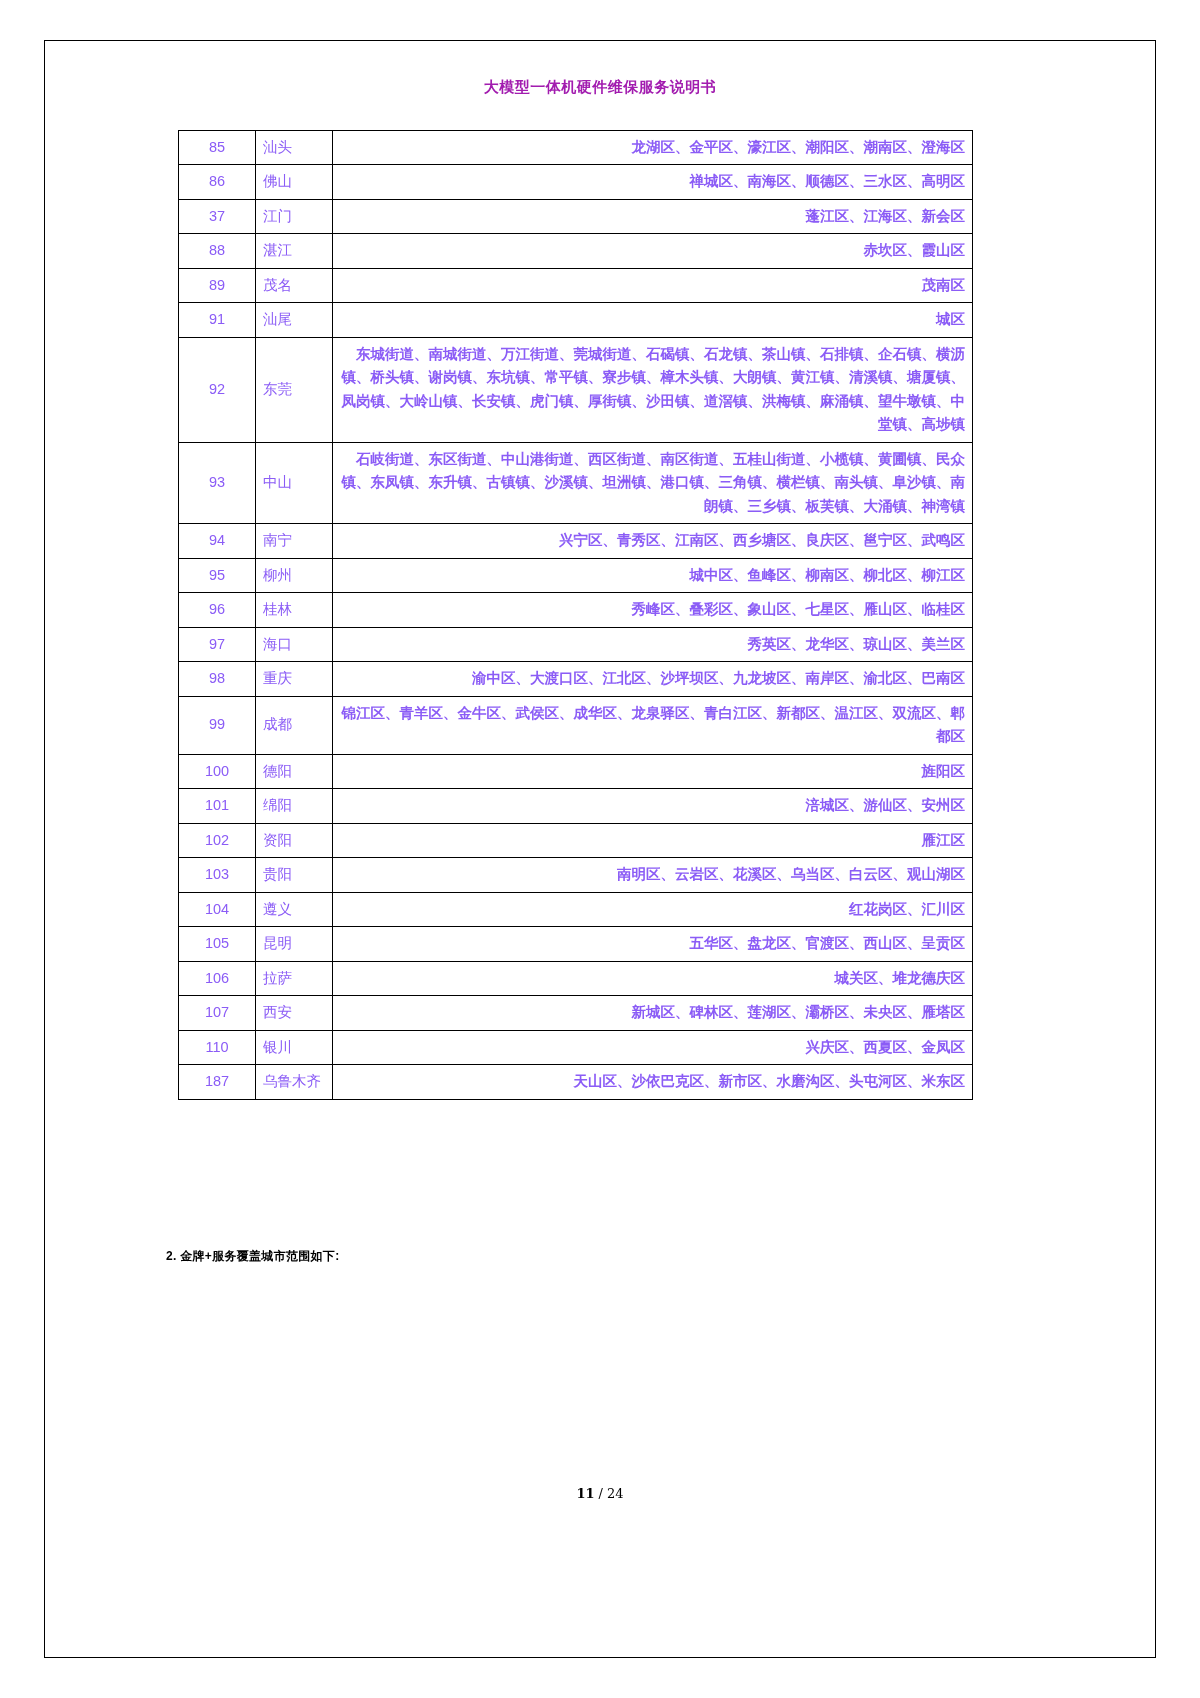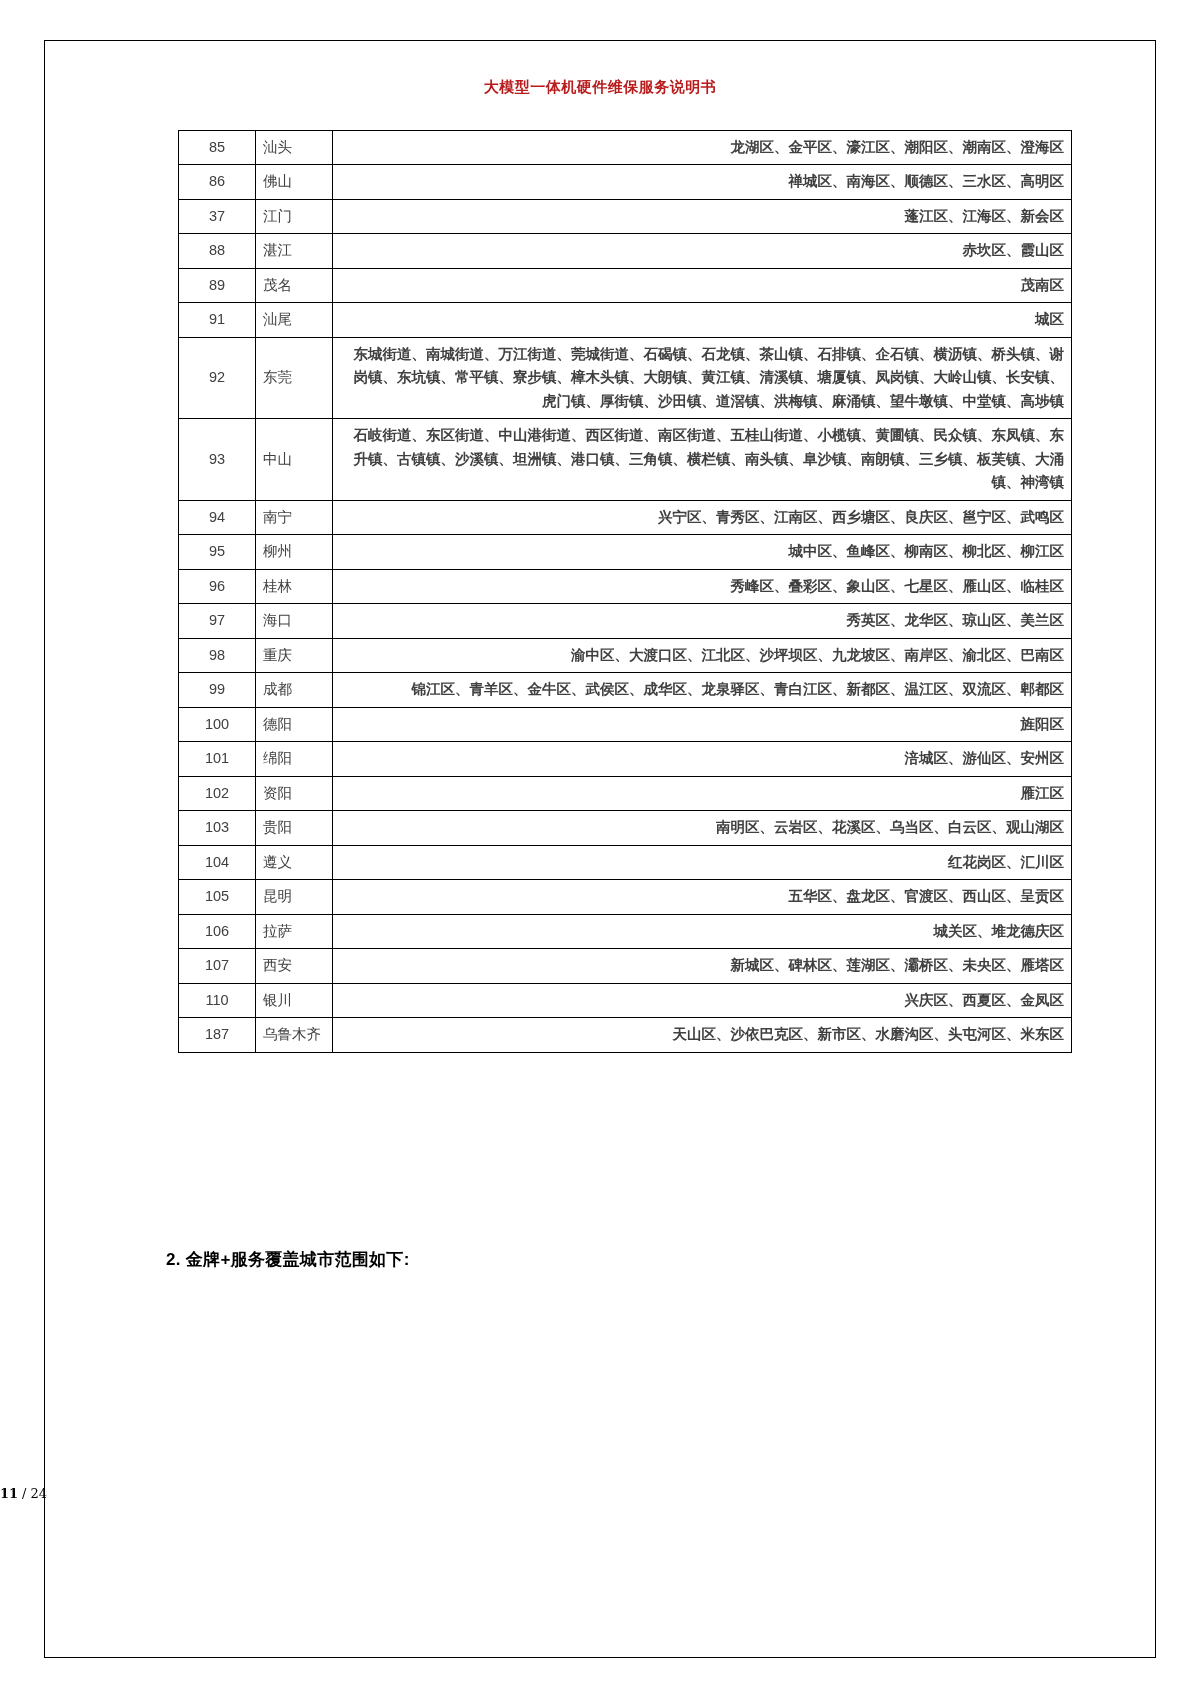--- a/index.html
+++ b/index.html
@@ -30,34 +30,34 @@
   .header-title {
     position: absolute;
     left: 0;
     right: 0;
     top: 78px;
     text-align: center;
     font-family: "DejaVu Serif", "Liberation Serif", serif;
     font-weight: bold;
     font-size: 15px;
     letter-spacing: 0.5px;
-    color: #b91c1c;
+    color: #a21caf;
   }
   .content {
     position: absolute;
     left: 178px;
     top: 130px;
     width: 795px;
   }
   table.region-table {
     border-collapse: collapse;
-    width: 894px;
+    width: 795px;
     table-layout: fixed;
     font-size: 14.5px;
-    color: #404040;
+    color: #8b5cf6;
   }
   table.region-table td {
     border: 1px solid #000;
     padding: 5px 7px;
     vertical-align: middle;
     line-height: 1.62;
   }
   td.col-idx {
     width: 62px;
     text-align: center;
@@ -66,31 +66,31 @@
     width: 62px;
   }
   td.col-districts {
     text-align: right;
     font-weight: bold;
   }
   .section-heading {
     position: absolute;
     left: 166px;
     top: 1248px;
-    font-size: 17px;
+    font-size: 12px;
     font-weight: bold;
     color: #000;
     letter-spacing: 0.3px;
   }
   .page-number {
     position: absolute;
     left: 0;
     right: 0;
     top: 1486px;
-    text-align: left;
+    text-align: center;
     font-family: "DejaVu Serif", "Liberation Serif", serif;
     font-size: 13px;
     color: #000;
   }
   .page-number .cur {
     font-weight: bold;
   }
   .page-number .sep {
     margin: 0 4px;
   }

